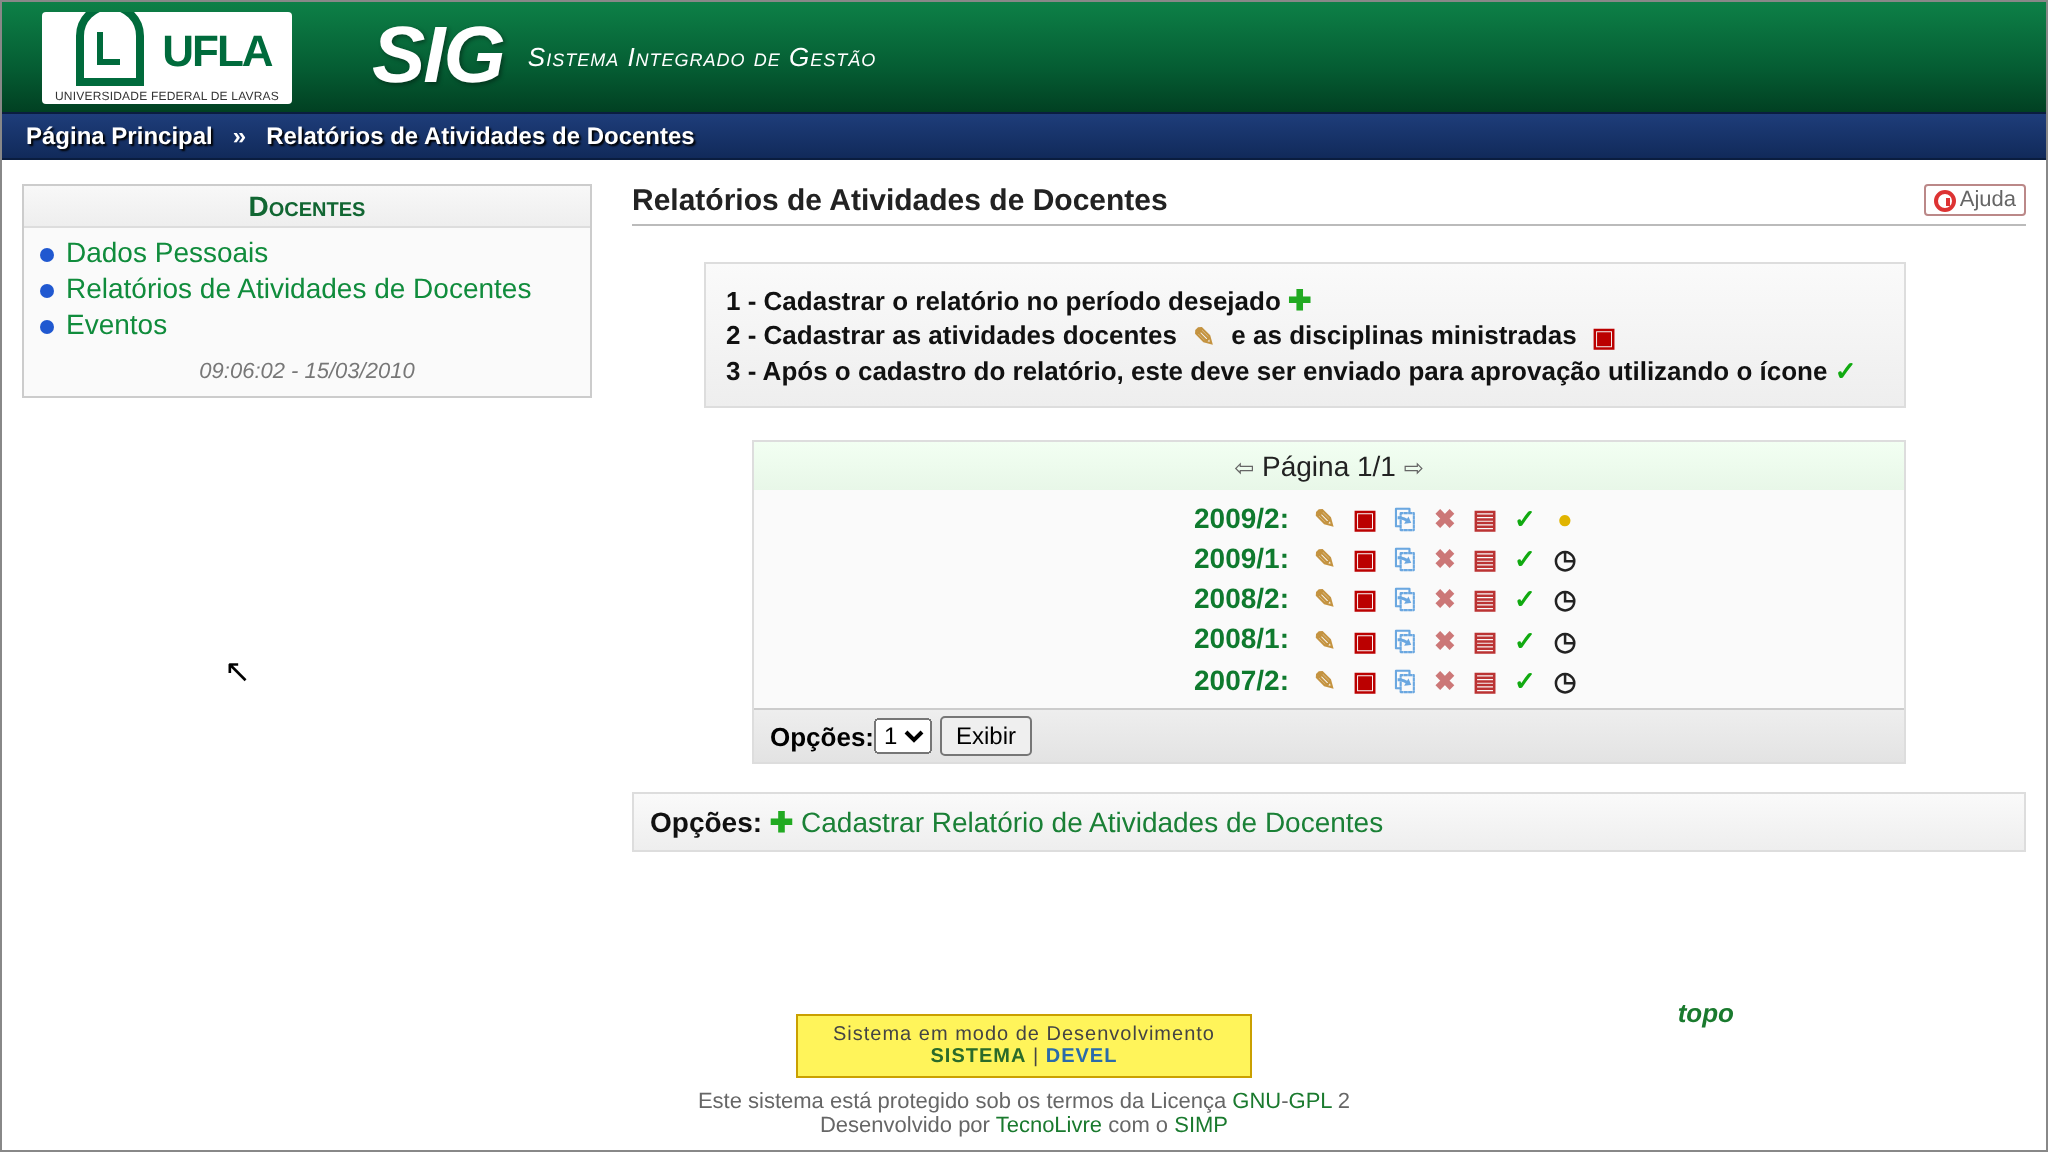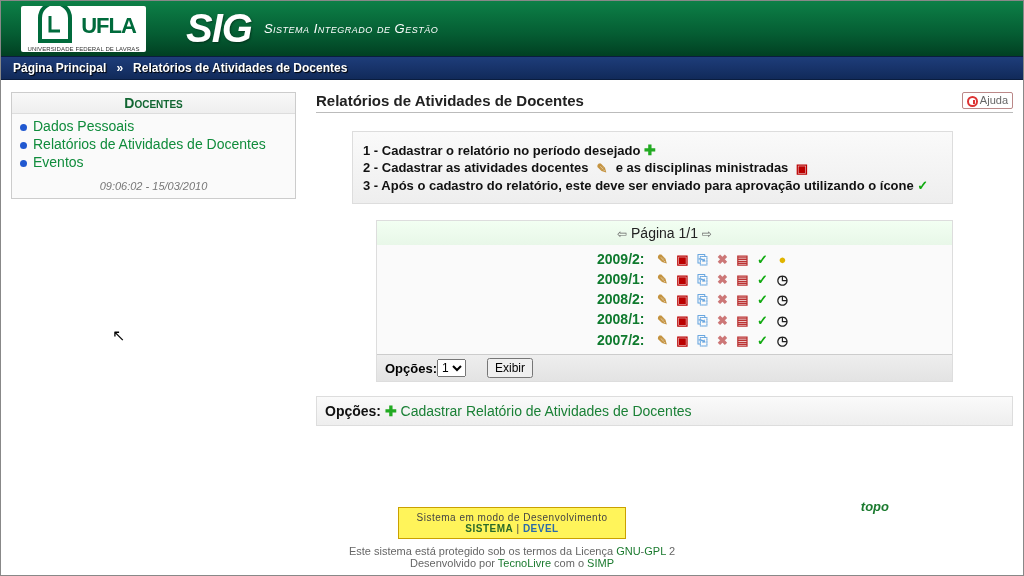--- a/index.html
+++ b/index.html
@@ -65,28 +65,28 @@
   .ic.dup{ color:#6aa7e0;}
   .ic.del{ color:#c77;}
   .ic.pdf{ color:#b33;}
   .ic.chk{ color:#1a1; font-weight:bold;}
   .ic.clock{ color:#222;}
   .ic.star{ color:#e0b400;}
 
   .pager-foot{ display:flex; align-items:center; background:linear-gradient(#eee,#e3e3e3); border-top:1px solid #ccc; padding:3px 8px; font-size:13px; font-weight:bold;}
   .pager-foot .total{ flex:1;}
   .pager-foot select{ font-size:12px;}
-  .pager-foot button{ font-size:12px; margin-left:21px; padding:1px 6px;}
+  .pager-foot button{ font-size:12px; margin-left:4px; padding:1px 6px;}
 
   .options-bar{ margin: 10px 0 0 0; background:linear-gradient(#fafafa,#eee); border:1px solid #ddd; padding:6px 8px; font-size:14px;}
   .options-bar b{ color:#111;}
   .options-bar a{ color:#1a8036; text-decoration:none;}
 
   .footer{ text-align:center; font-size:11px; color:#666; padding:6px 0 6px 0; position:relative;}
-  .topo { position:absolute; right:134px; top:2px; font-style:italic; font-weight:bold; color:#666; font-size:13px;}
+  .topo { position:absolute; right:156px; top:2px; font-style:italic; font-weight:bold; color:#666; font-size:13px;}
   .devbox{ margin:4px auto 6px auto; display:inline-block; background:#fff45a; border:1px solid #caa000; padding:4px 18px; font-size:10px; color:#444; letter-spacing:.5px;text-align:center;}
   .devbox .sys{ color:#2a6a2a; font-weight:bold;}
   .devbox .dev{ color:#2a6aaa; font-weight:bold;}
   .footer a{ color:#1a7a2e; text-decoration:none;}
 
   .cursor-ptr{ position:absolute; left:112px; top:326px; font-size:16px; color:#000; pointer-events:none;}
 </style>
 </head>
 <body>
 

